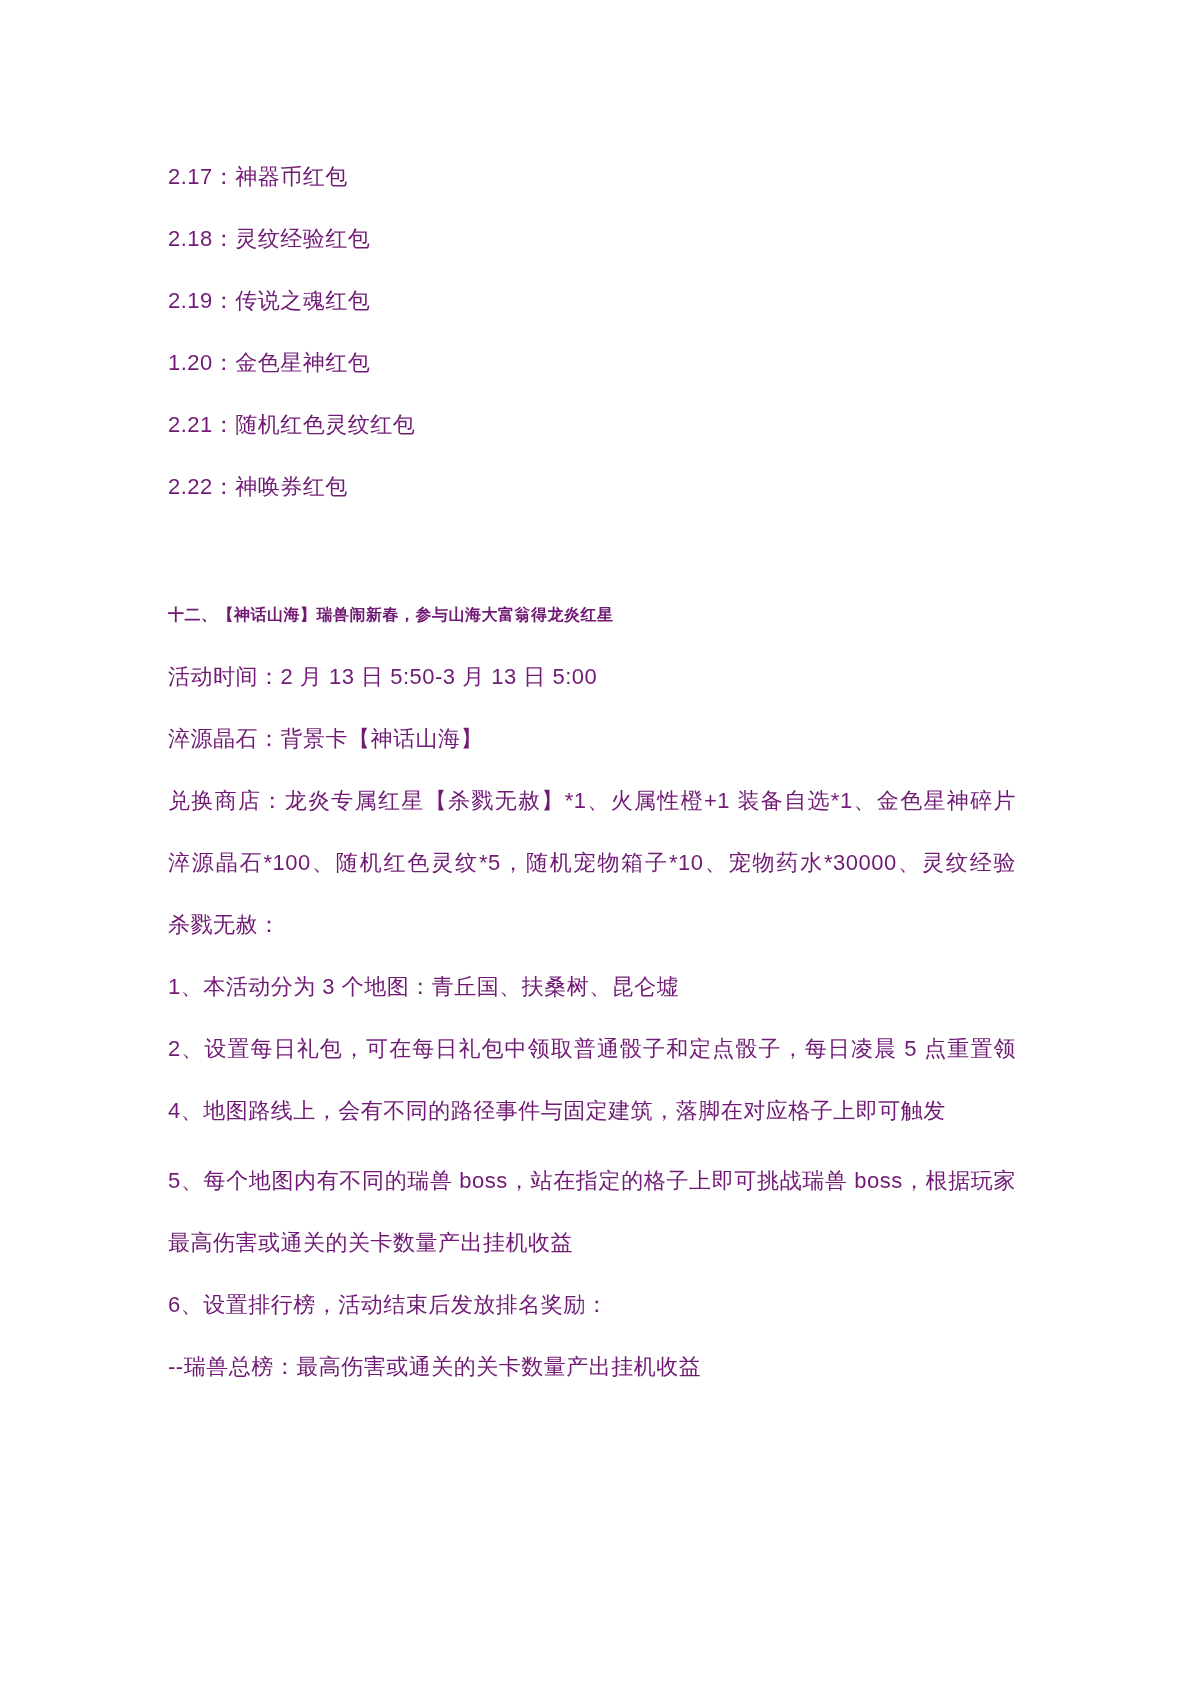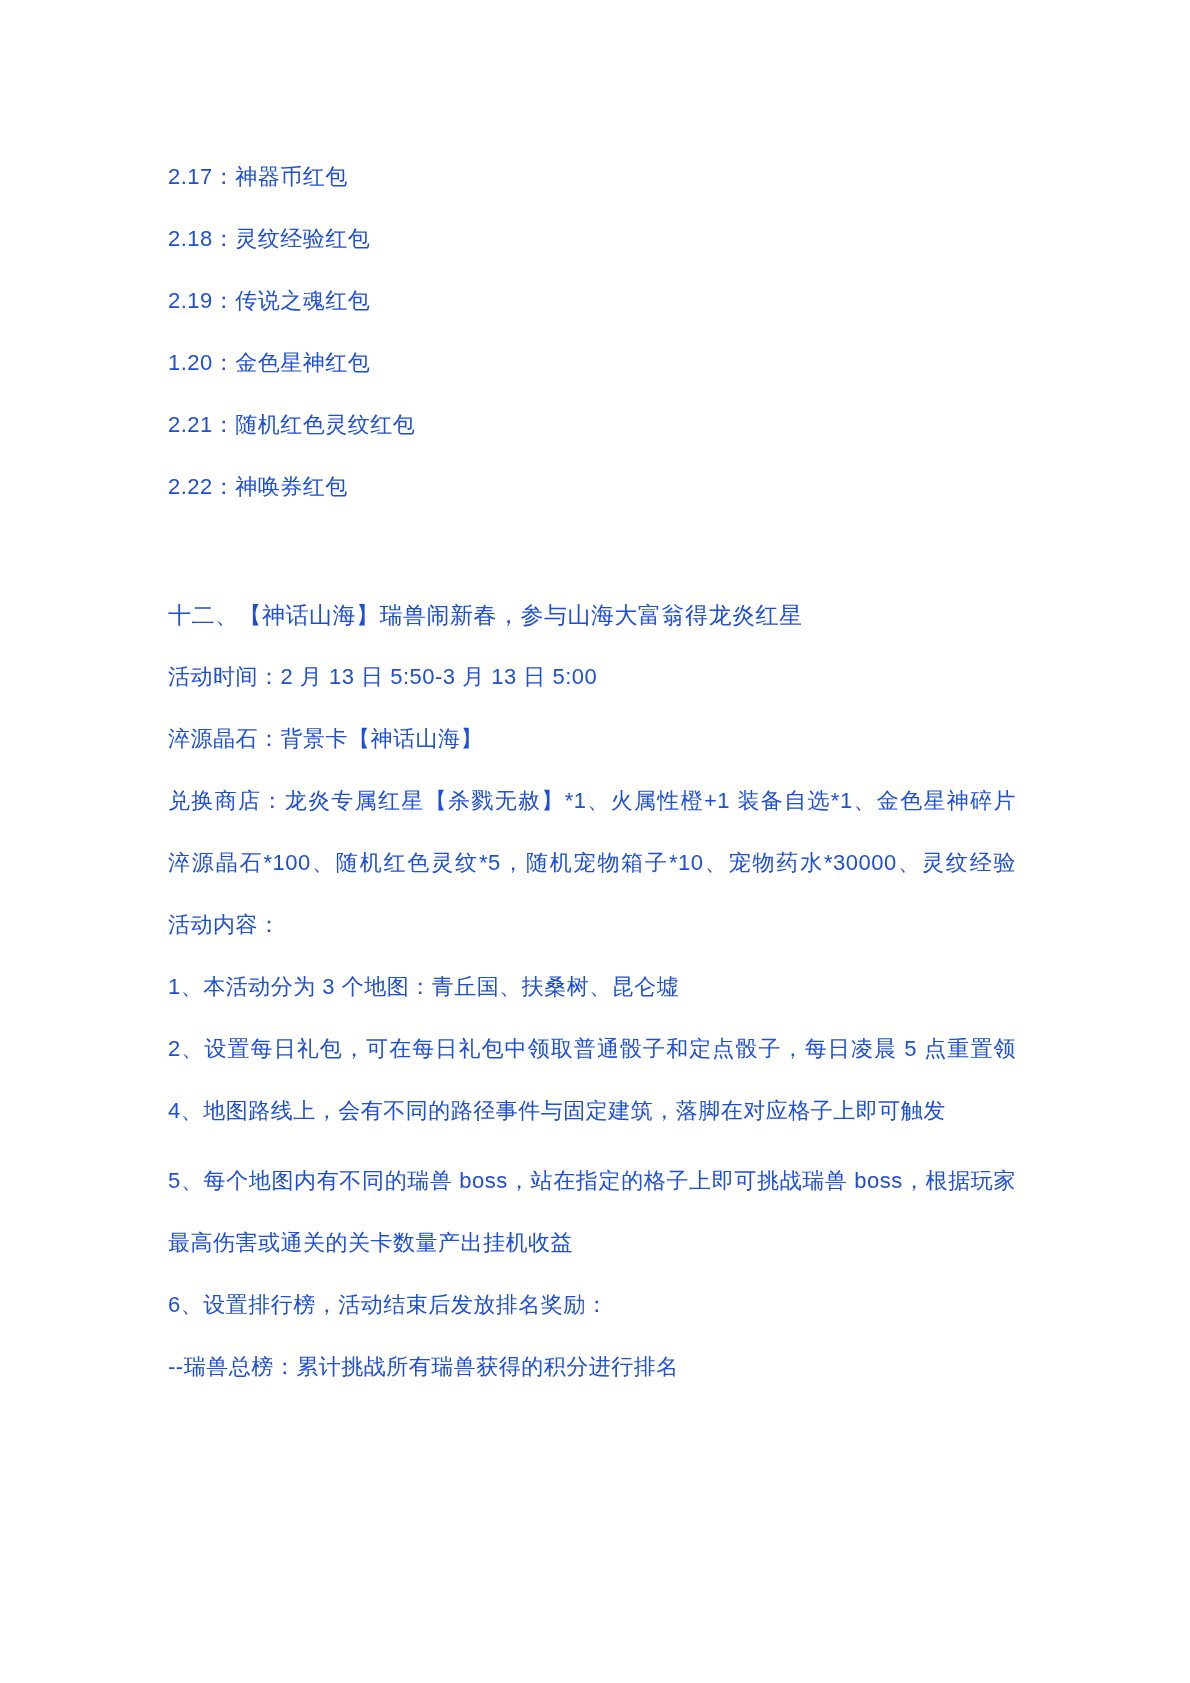--- a/index.html
+++ b/index.html
@@ -21,32 +21,32 @@
     left: 168px;
     top: 146px;
     width: 848px;
   }
   .line {
     font-size: 22px;
     line-height: 62px;
     height: 62px;
     white-space: nowrap;
     letter-spacing: 0.5px;
-    color: #1d4ed8;
+    color: #701a75;
   }
   
   .line.fill {
     white-space: normal;
     text-align: justify;
     text-align-last: justify;
     overflow: hidden;
   }
   .heading {
-    font-size: 23px;
-    font-weight: 400;
+    font-size: 16px;
+    font-weight: 700;
     margin-top: 66px;
     letter-spacing: 0.5px;
   }
 </style>
 </head>
 <body>
 
 <div class="page">
   <div class="doc-body">
 
@@ -56,24 +56,24 @@
     <div class="line">1.20：金色星神红包</div>
     <div class="line">2.21：随机红色灵纹红包</div>
     <div class="line">2.22：神唤券红包</div>
 
     <div class="line heading">十二、【神话山海】瑞兽闹新春，参与山海大富翁得龙炎红星</div>
 
     <div class="line">活动时间：2 月 13 日 5:50-3 月 13 日 5:00</div>
     <div class="line">淬源晶石：背景卡【神话山海】</div>
     <div class="line fill">兑换商店：龙炎专属红星【杀戮无赦】*1、火属性橙+1 装备自选*1、金色星神碎片*400、</div>
     <div class="line fill">淬源晶石*100、随机红色灵纹*5，随机宠物箱子*10、宠物药水*30000、灵纹经验*100 万</div>
-    <div class="line">活动内容：</div>
+    <div class="line">杀戮无赦：</div>
 
     <div class="line">1、本活动分为 3 个地图：青丘国、扶桑树、昆仑墟</div>
     <div class="line fill">2、设置每日礼包，可在每日礼包中领取普通骰子和定点骰子，每日凌晨 5 点重置领取次数</div>
     <div class="line">4、地图路线上，会有不同的路径事件与固定建筑，落脚在对应格子上即可触发</div>
     <div class="line fill" style="margin-top:8px">5、每个地图内有不同的瑞兽 boss，站在指定的格子上即可挑战瑞兽 boss，根据玩家单日</div>
     <div class="line">最高伤害或通关的关卡数量产出挂机收益</div>
     <div class="line">6、设置排行榜，活动结束后发放排名奖励：</div>
-    <div class="line">--瑞兽总榜：累计挑战所有瑞兽获得的积分进行排名</div>
+    <div class="line">--瑞兽总榜：最高伤害或通关的关卡数量产出挂机收益</div>
 
   </div>
 </div>
 
 </body></html>

